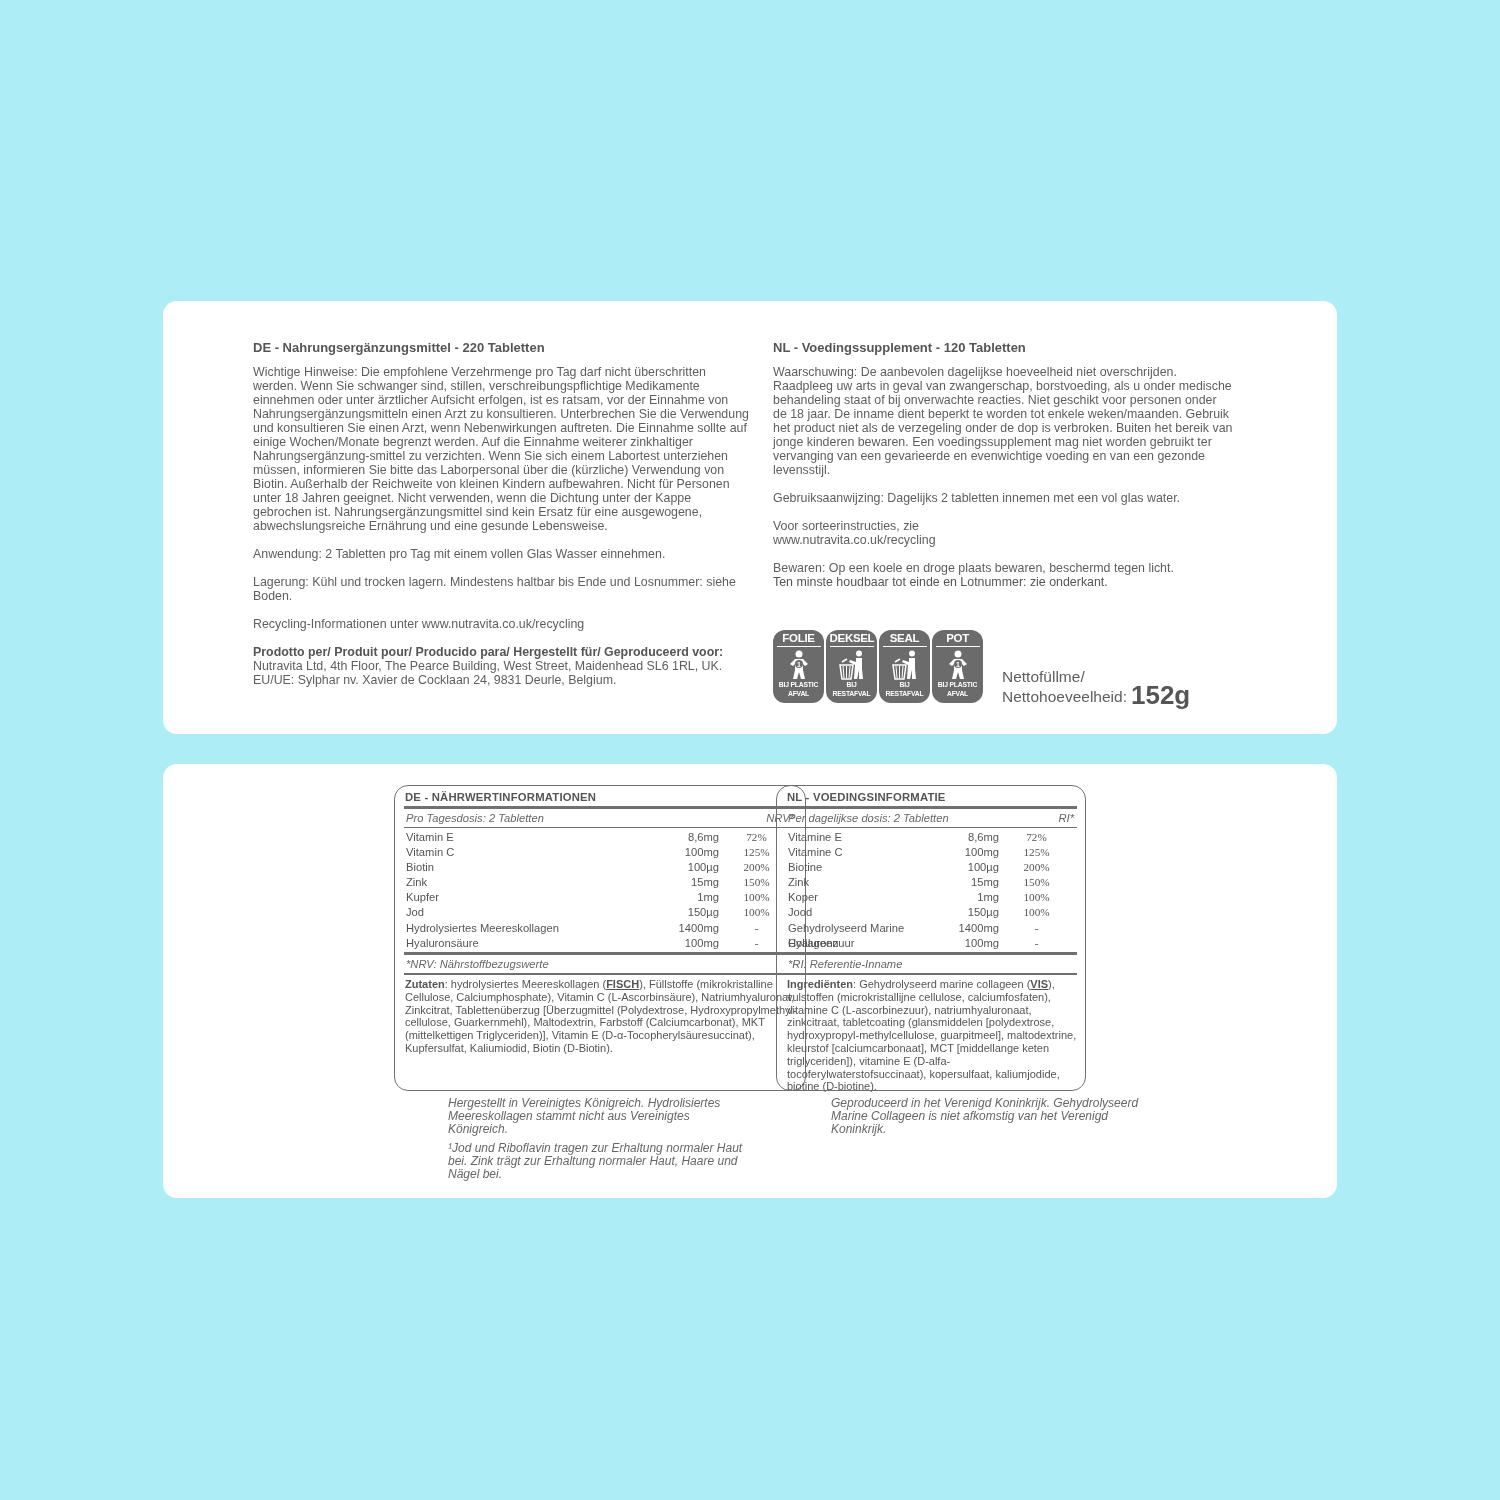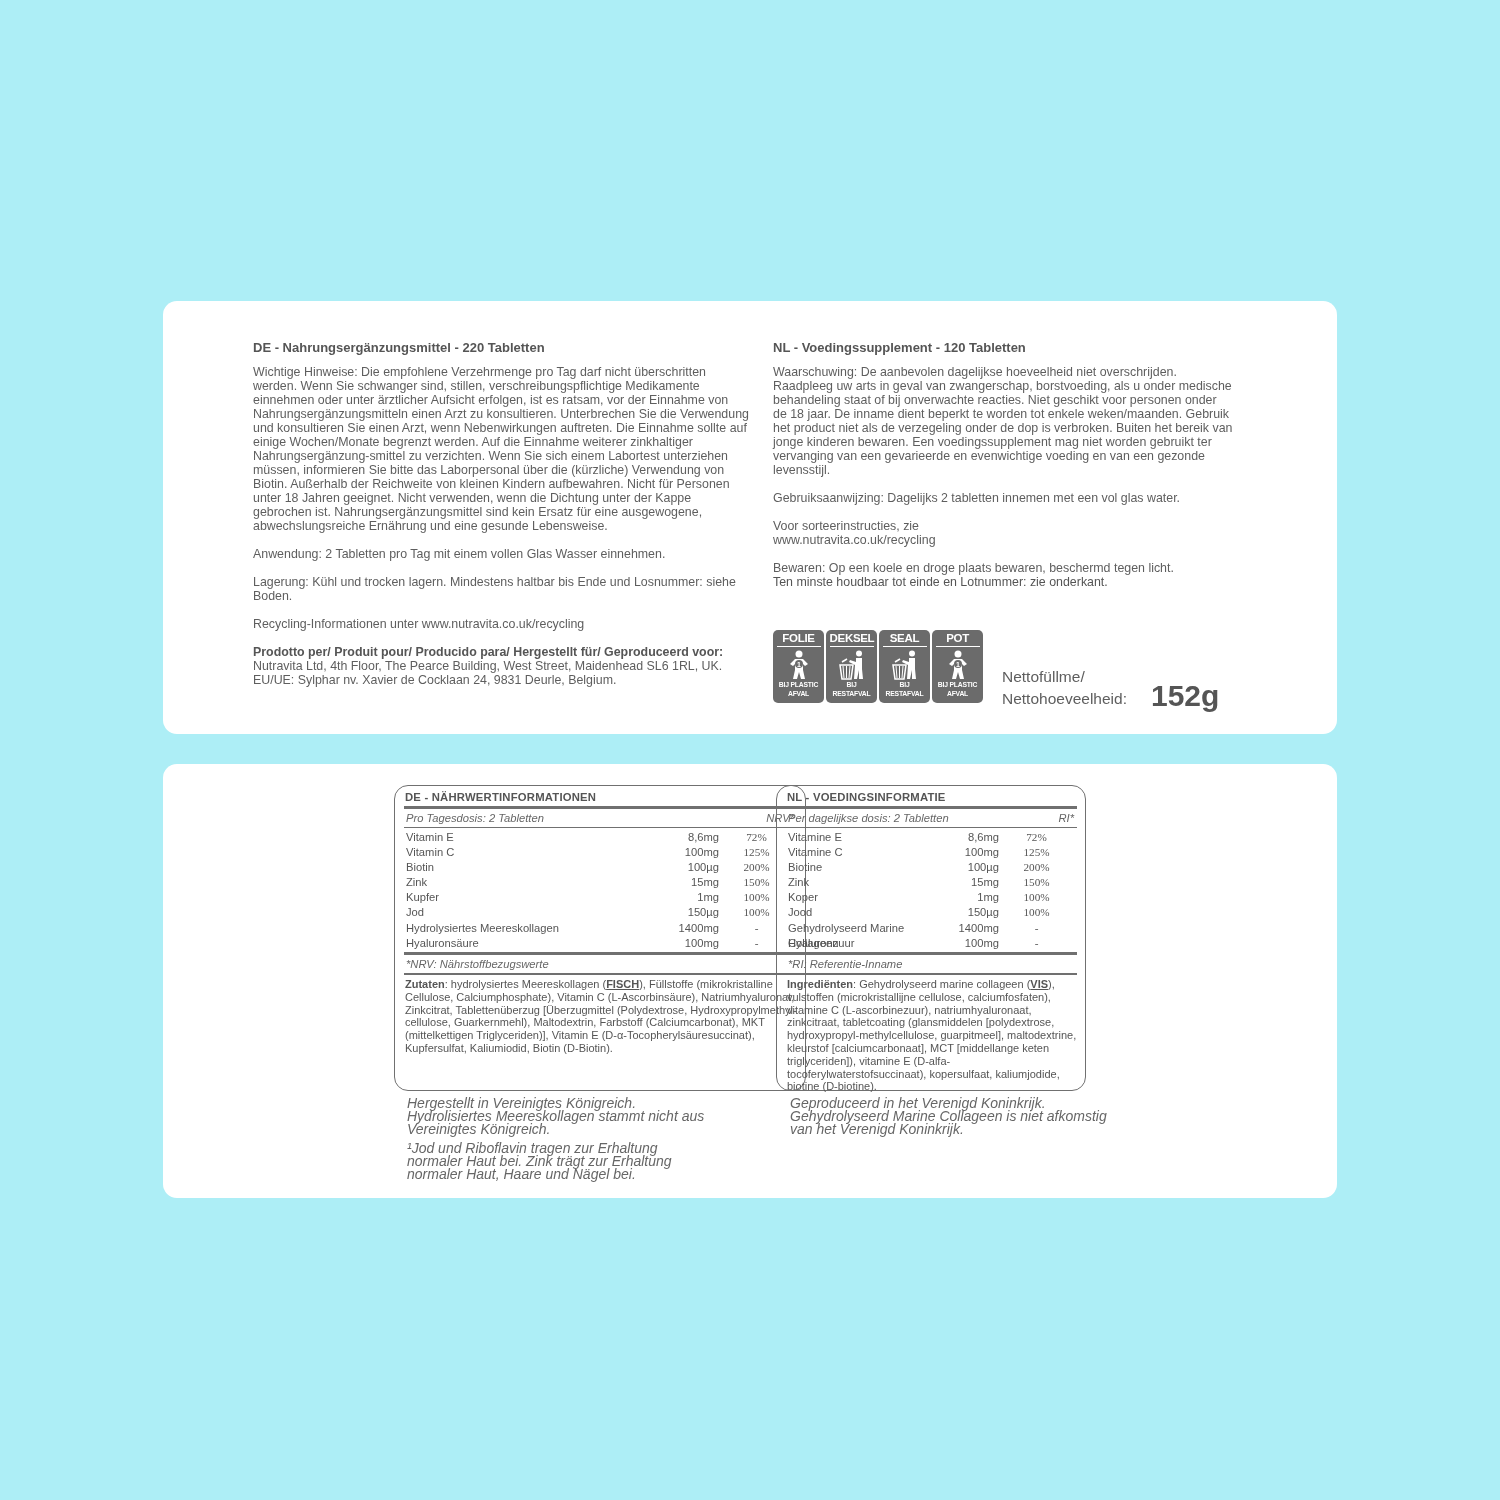--- a/index.html
+++ b/index.html
@@ -12,45 +12,45 @@
   #card-bottom { top:764px; height:434px; }
 
   .col { position:absolute; font-size:12.4px; line-height:14px; color:#5e5e5e; }
   #de-col { left:90px; top:40px; width:500px; }
   #nl-col { left:610px; top:40px; width:460px; }
   .col h2 { margin:0 0 10px 0; font-size:13px; font-weight:bold; color:#555; }
   .col p { margin:0 0 14px 0; }
   .col .bold { font-weight:bold; color:#555; }
 
   .recycle { position:absolute; left:610px; top:329px; display:flex; gap:2px; }
-  .ricon { width:51px; height:73px; background:#6b6b6b; border-radius:5px; color:#fff;
+  .ricon { width:51px; height:73px; background:#6b6b6b; border-radius:12px; color:#fff;
     display:flex; flex-direction:column; align-items:center; box-sizing:border-box; padding-top:2px; }
   .ricon .top { font-size:11.5px; font-weight:bold; letter-spacing:-0.3px; border-bottom:1.5px solid #fff; width:44px; text-align:center; line-height:13px; padding-bottom:1px; }
   .ricon svg { margin-top:3px; }
   .ricon .bot { font-size:6.8px; font-weight:bold; text-align:center; line-height:7.5px; margin-top:1px; letter-spacing:-0.2px; }
 
   .net { position:absolute; left:839px; top:366px; font-size:15.5px; line-height:19px; color:#5e5e5e; }
-  .net .val { font-size:30px; font-weight:bold; color:#555; margin-left:24px; vertical-align:-2px; }
+  .net .val { font-size:26px; font-weight:bold; color:#555; margin-left:4px; vertical-align:-2px; }
 
   .ntable { position:absolute; top:21px; width:412px; height:306px; border:1.5px solid #707070; border-radius:14px; box-sizing:border-box; padding:5px 8px 0 9px; font-size:11.2px; color:#555; }
   #de-table { left:231px; }
   #nl-table { left:613px; width:310px; }
   .ntable .title { font-weight:bold; font-size:11.3px; padding:0 0 3px 1px; letter-spacing:0.2px; }
   .ntable .rule { height:2.5px; background:#707070; }
   .ntable .sub { display:flex; justify-content:space-between; font-style:italic; padding:3px 3px 3px 2px; color:#666; }
   .ntable .thin { height:1px; background:#707070; }
   .ntable .rows { padding:2px 0 1px 2px; }
   .ntable .row { display:flex; height:15.2px; line-height:15.2px; }
   .ntable .row .n { flex:1; }
   .ntable .row .a { width:70px; text-align:right; }
   .ntable .row .p { width:75px; text-align:center; padding-right:3px;font-family:Liberation Serif, serif; }
   .ntable .foot { font-style:italic; padding:3px 2px; color:#666; }
   .ntable .ingr { padding:3px 0 0 1px; line-height:12.8px; font-size:11px; }
   .ntable .ingr b { font-weight:bold; }
-  .notes { position:absolute; top:333px; font-size:14px; line-height:12.8px; font-style:italic; color:#666; width:300px; }
+  .notes { position:absolute; top:333px; font-size:12px; line-height:12.8px; font-style:italic; color:#666; width:300px;margin-left:41px; }
   #de-notes { left:244px; }
   #nl-notes { left:627px; width:330px; }
   .notes p { margin:0 0 7px 0; }
 </style>
 </head>
 <body>
 
 <div class="card" id="card-top">
   <div class="col" id="de-col">
     <h2>DE - Nahrungsergänzungsmittel - 220 Tabletten</h2>

